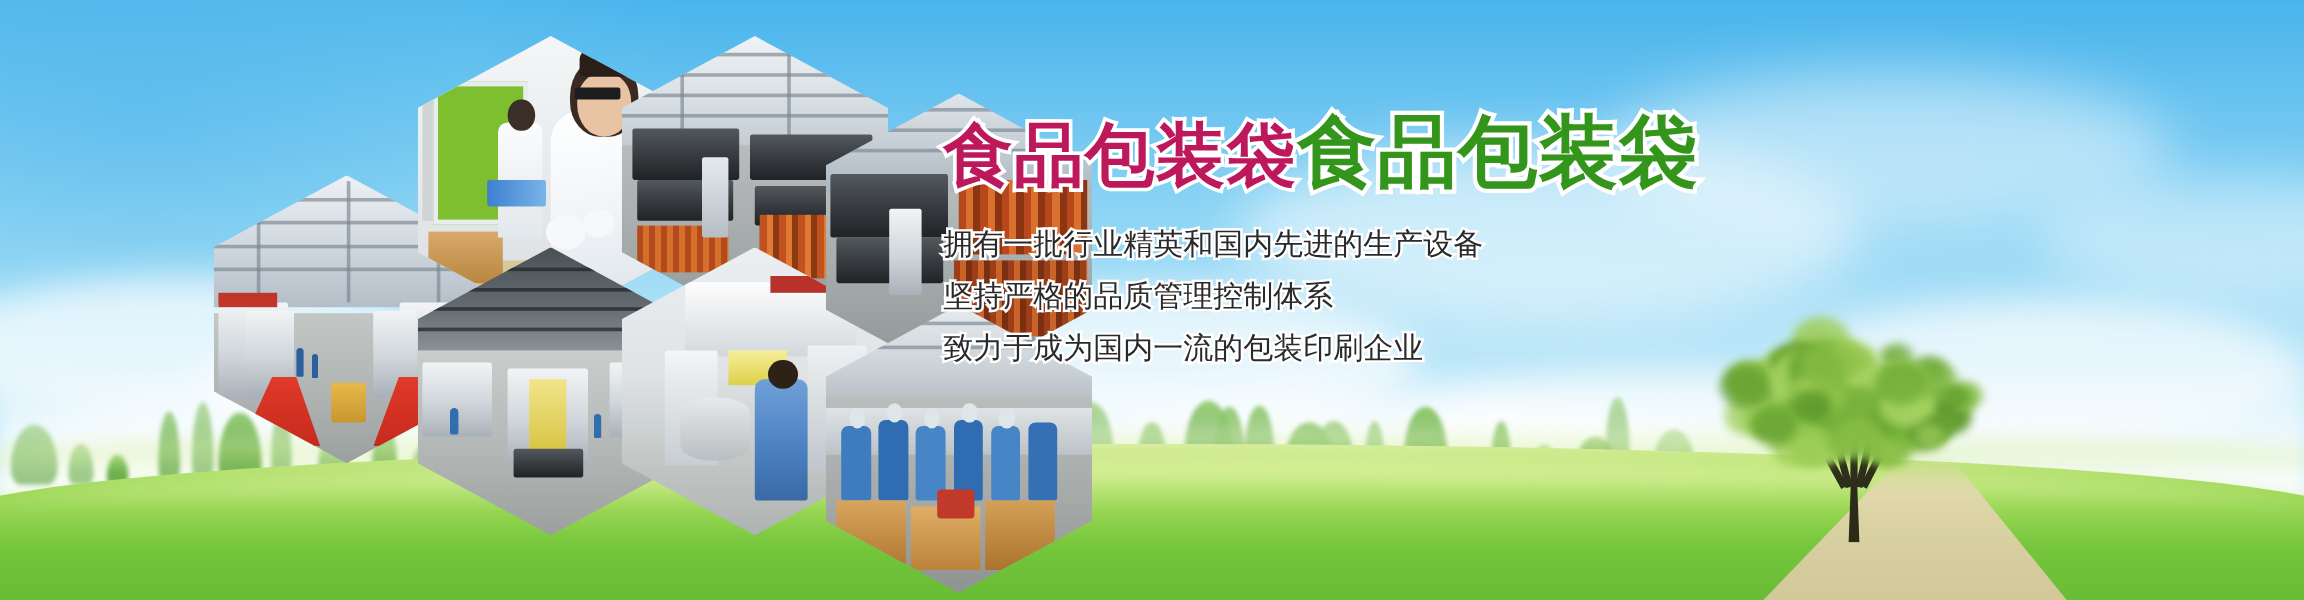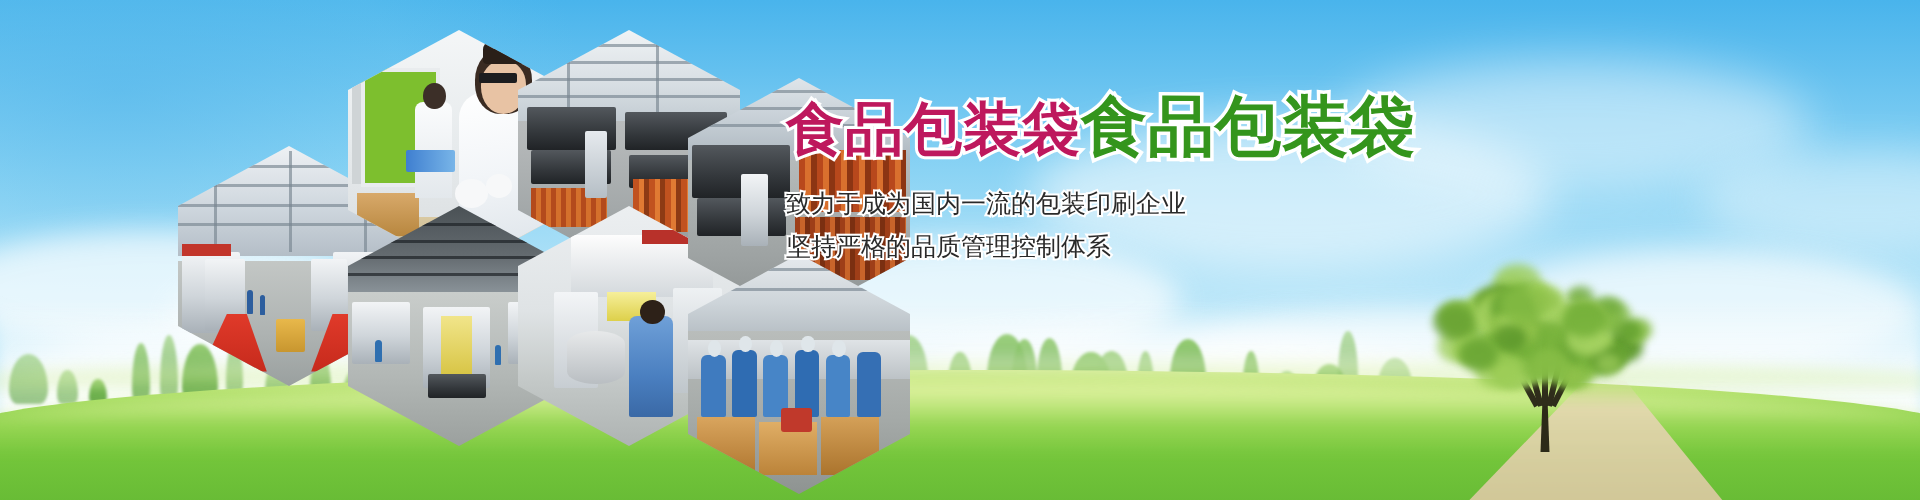--- a/index.html
+++ b/index.html
@@ -427,18 +427,19 @@
         <div style="position:absolute;left:32%;top:70%;width:26%;height:22%;background:linear-gradient(180deg,#e0ae66,#bb8339);"></div>
         <div style="position:absolute;left:60%;top:68%;width:26%;height:24%;background:linear-gradient(180deg,#d4a058,#ab742d);"></div>
         <div style="position:absolute;left:42%;top:64%;width:14%;height:10%;background:#c0392b;border-radius:3px;"></div>
       </div>
     </div>
   </div>
 
   <div class="textblock">
     <h1 class="headline"><span class="h-dark">食品包装袋</span><span class="h-green">食品包装袋</span></h1>
     <div class="sublines">
+      <div class="subline">拥有一批行业精英和国内先进的生产设备</div>
+      <div class="subline">坚持严格的品质管理控制体系</div>
       <div class="subline">致力于成为国内一流的包装印刷企业</div>
-      <div class="subline">坚持严格的品质管理控制体系</div>
     </div>
   </div>
 
 </div>
 
 </body></html>

